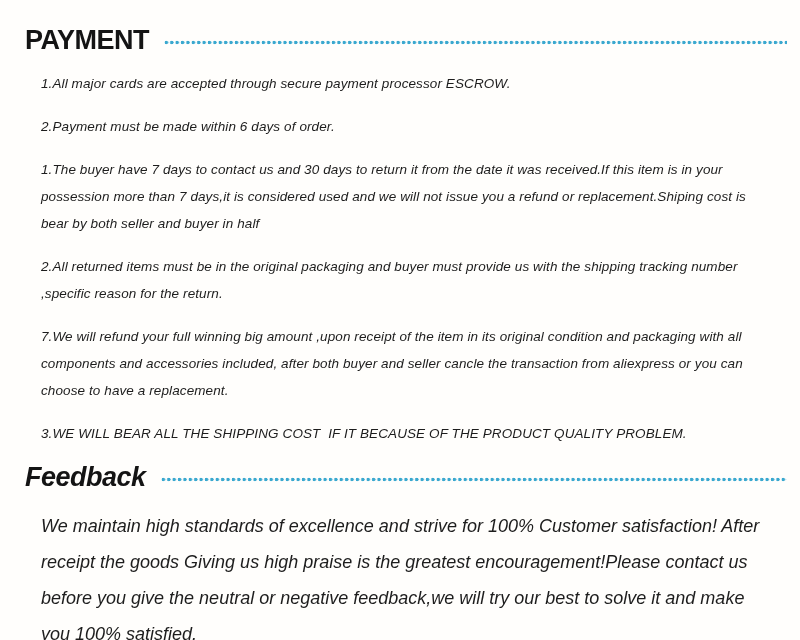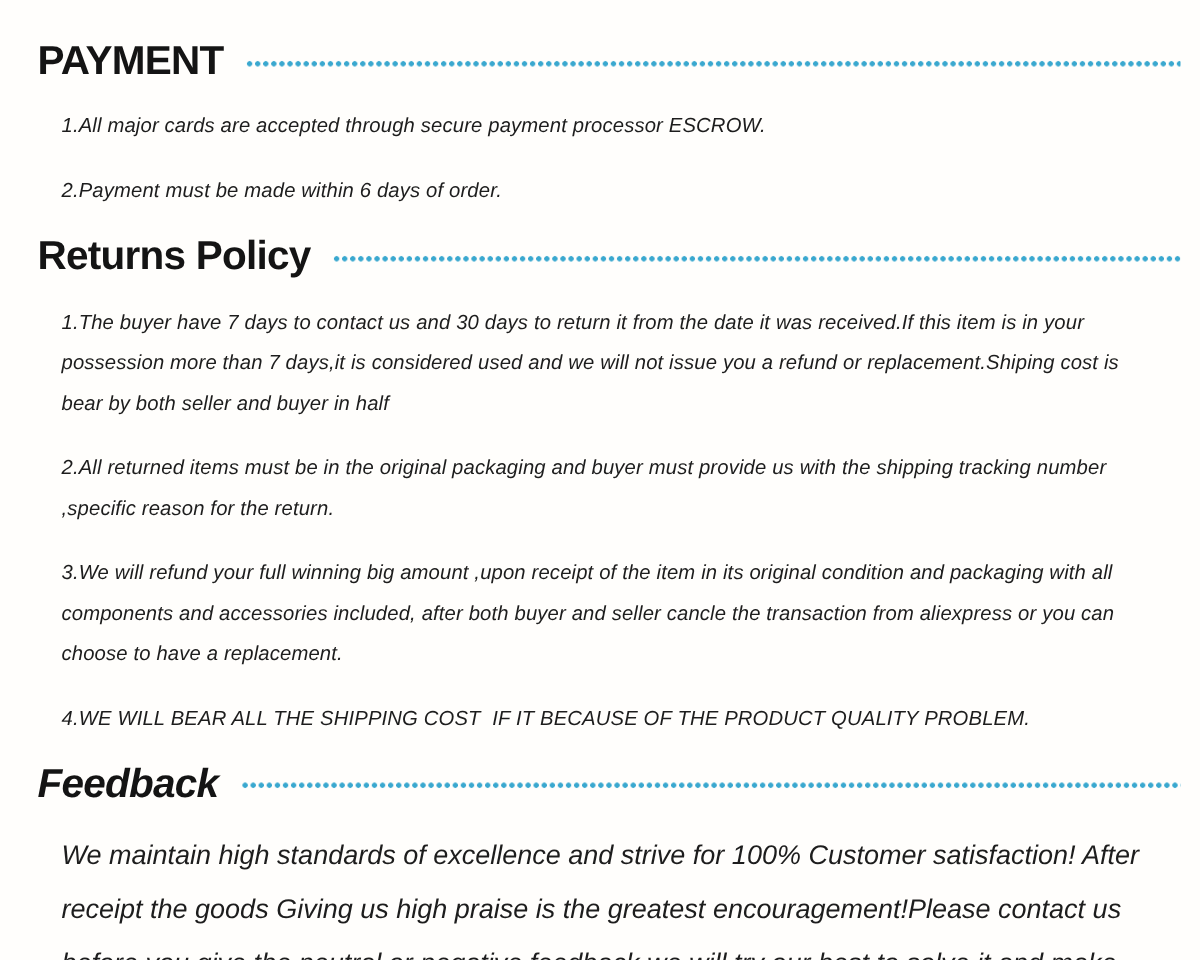--- a/index.html
+++ b/index.html
@@ -68,28 +68,24 @@
   <section class="sec-payment">
     <div class="head-row">
       <h2 class="section-title">PAYMENT</h2>
       <div class="dots"></div>
     </div>
     <p class="policy-line">1.All major cards are accepted through secure payment processor ESCROW.</p>
     <p class="policy-line">2.Payment must be made within 6 days of order.</p>
   </section>
 
   <section class="sec-returns">
-    <div class="head-row">
-      <h2 class="section-title">Returns Policy</h2>
-      <div class="dots"></div>
-    </div>
     <p class="policy-line">1.The buyer have 7 days to contact us and 30 days to return it from the date it was received.If this item is in your possession more than 7 days,it is considered used and we will not issue you a refund or replacement.Shiping cost is bear by both seller and buyer in half</p>
     <p class="policy-line">2.All returned items must be in the original packaging and buyer must provide us with the shipping tracking number ,specific reason for the return.</p>
-    <p class="policy-line">3.We will refund your full winning big amount ,upon receipt of the item in its original condition and packaging with all components and accessories included, after both buyer and seller cancle the transaction from aliexpress or you can choose to have a replacement.</p>
-    <p class="policy-line">4.WE WILL BEAR ALL THE SHIPPING COST  IF IT BECAUSE OF THE PRODUCT QUALITY PROBLEM.</p>
+    <p class="policy-line">7.We will refund your full winning big amount ,upon receipt of the item in its original condition and packaging with all components and accessories included, after both buyer and seller cancle the transaction from aliexpress or you can choose to have a replacement.</p>
+    <p class="policy-line">3.WE WILL BEAR ALL THE SHIPPING COST  IF IT BECAUSE OF THE PRODUCT QUALITY PROBLEM.</p>
   </section>
 
   <section class="sec-feedback">
     <div class="head-row">
       <h2 class="section-title">Feedback</h2>
       <div class="dots"></div>
     </div>
     <p class="policy-line feedback-text">We maintain high standards of excellence and strive for 100% Customer satisfaction! After receipt the goods Giving us high praise is the greatest encouragement!Please contact us before you give the neutral or negative feedback,we will try our best to solve it and make you 100% satisfied.</p>
   </section>
 

